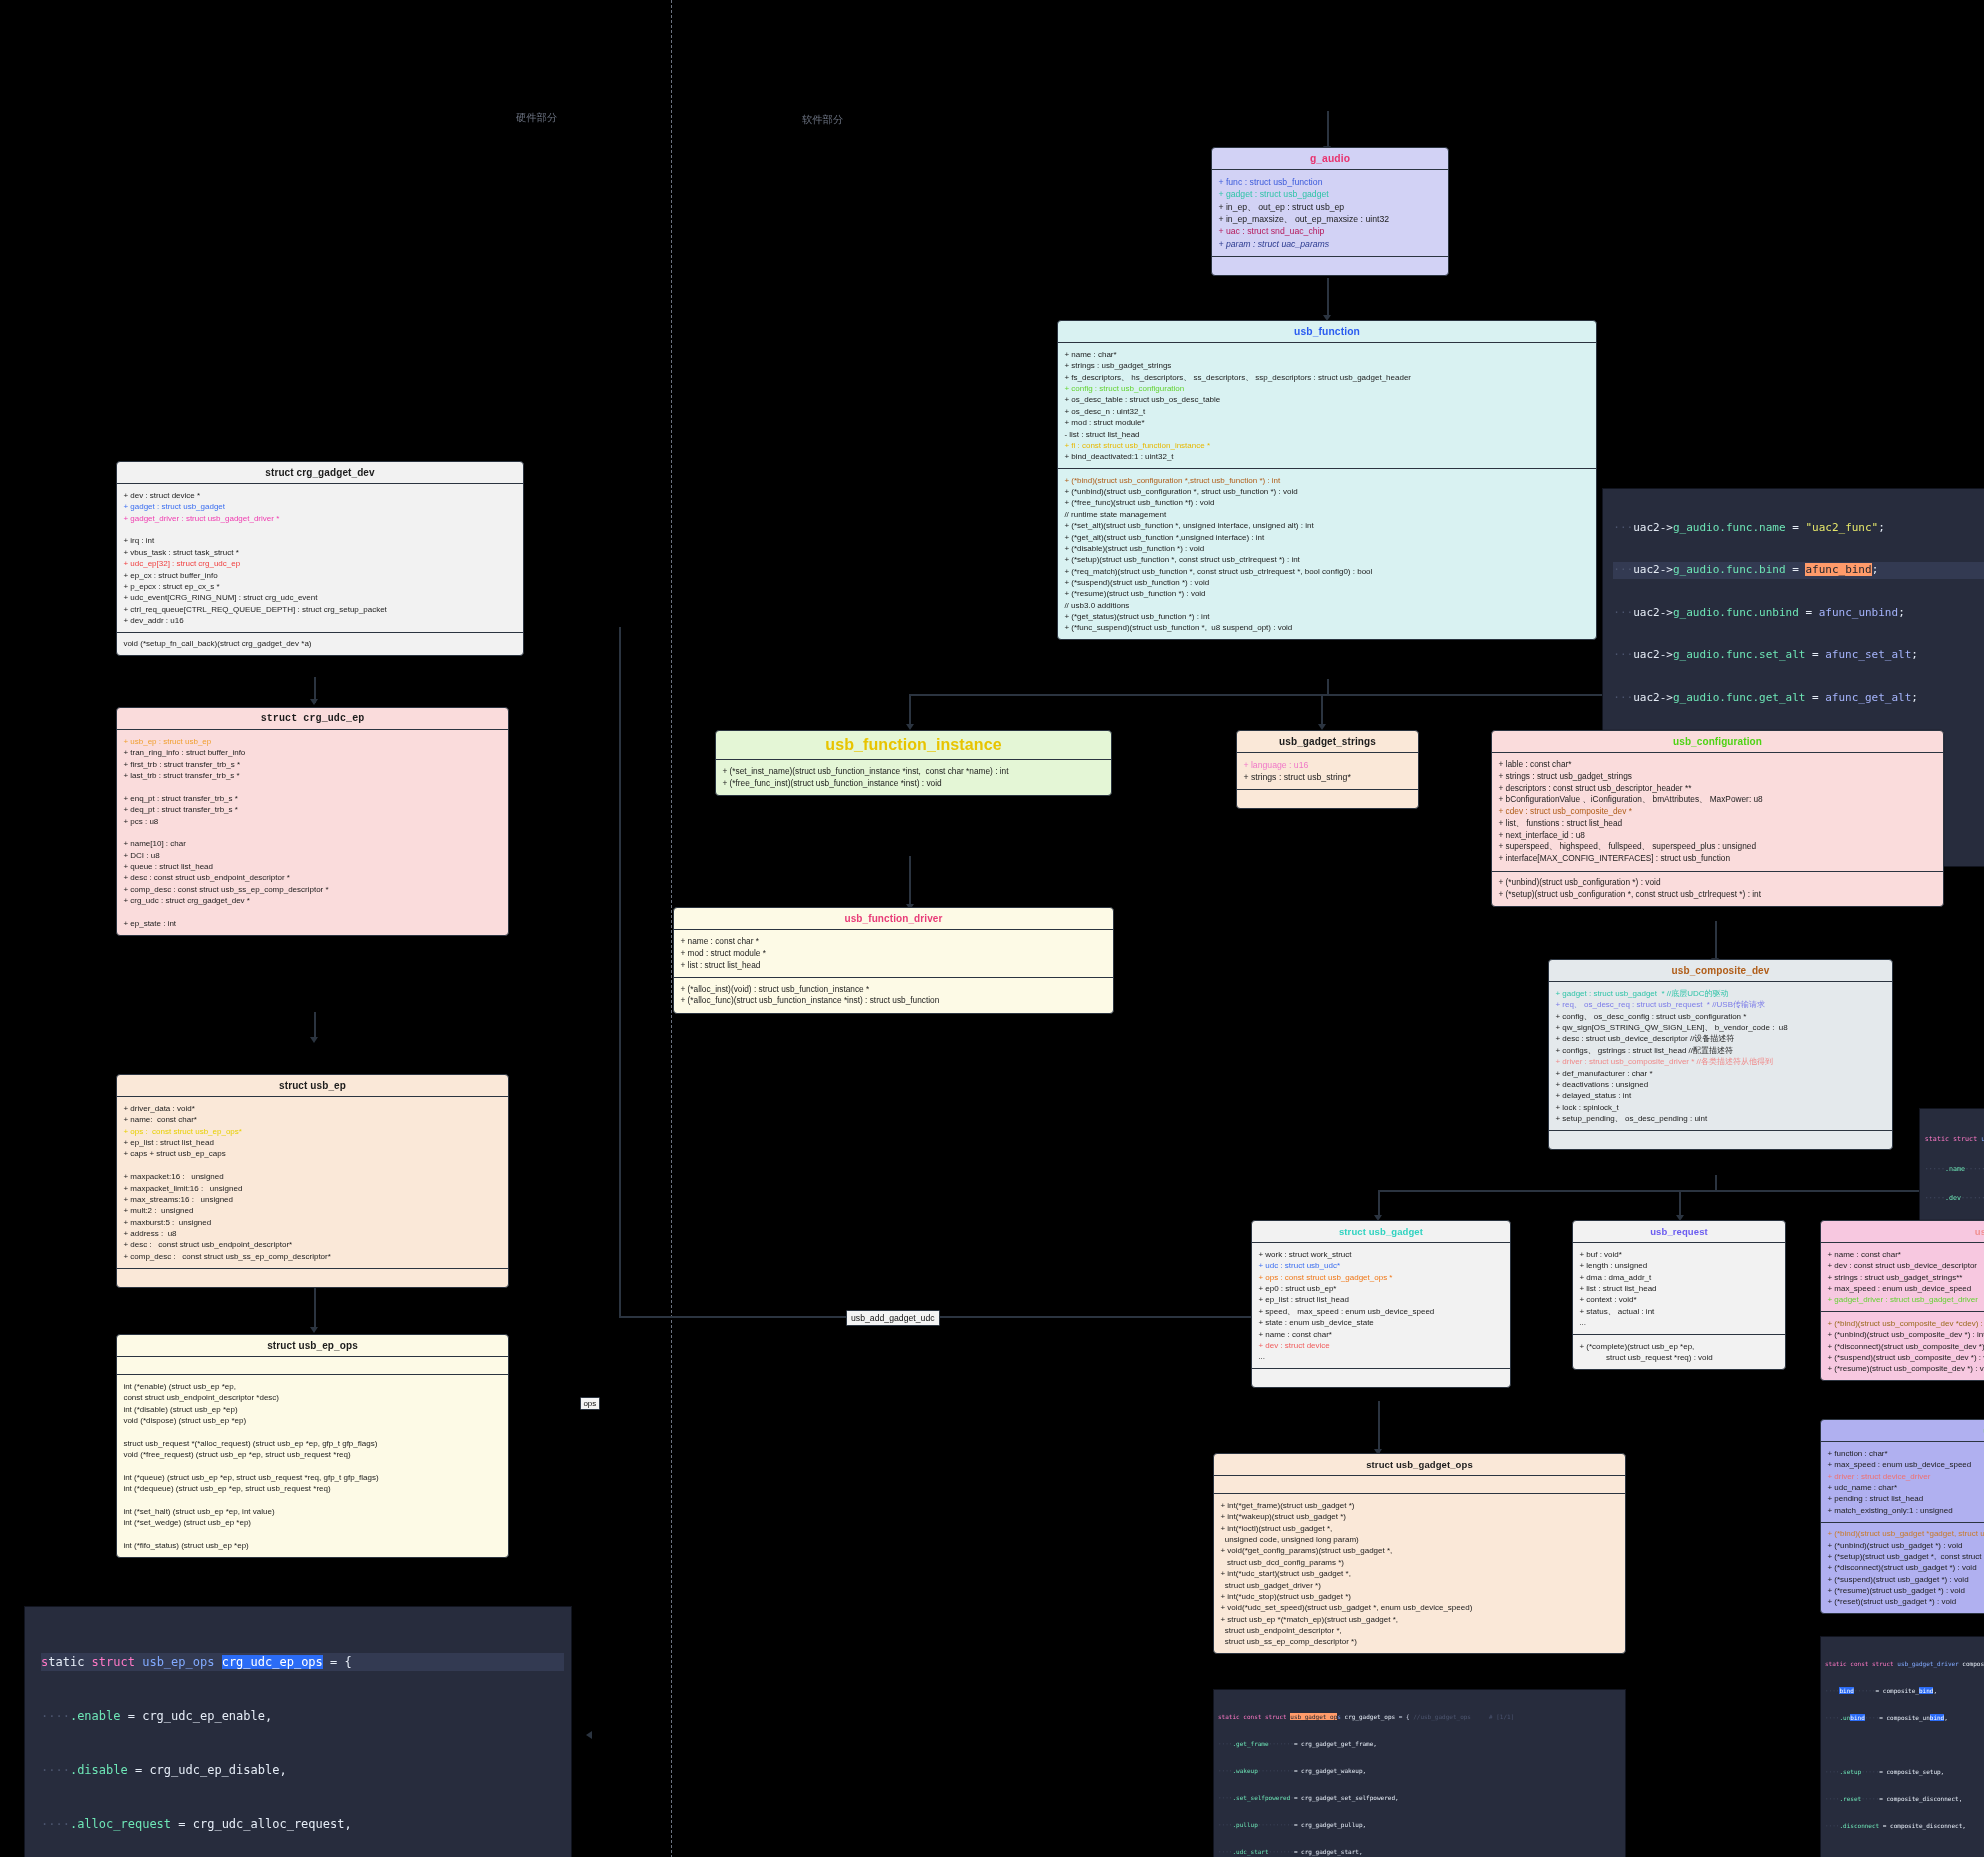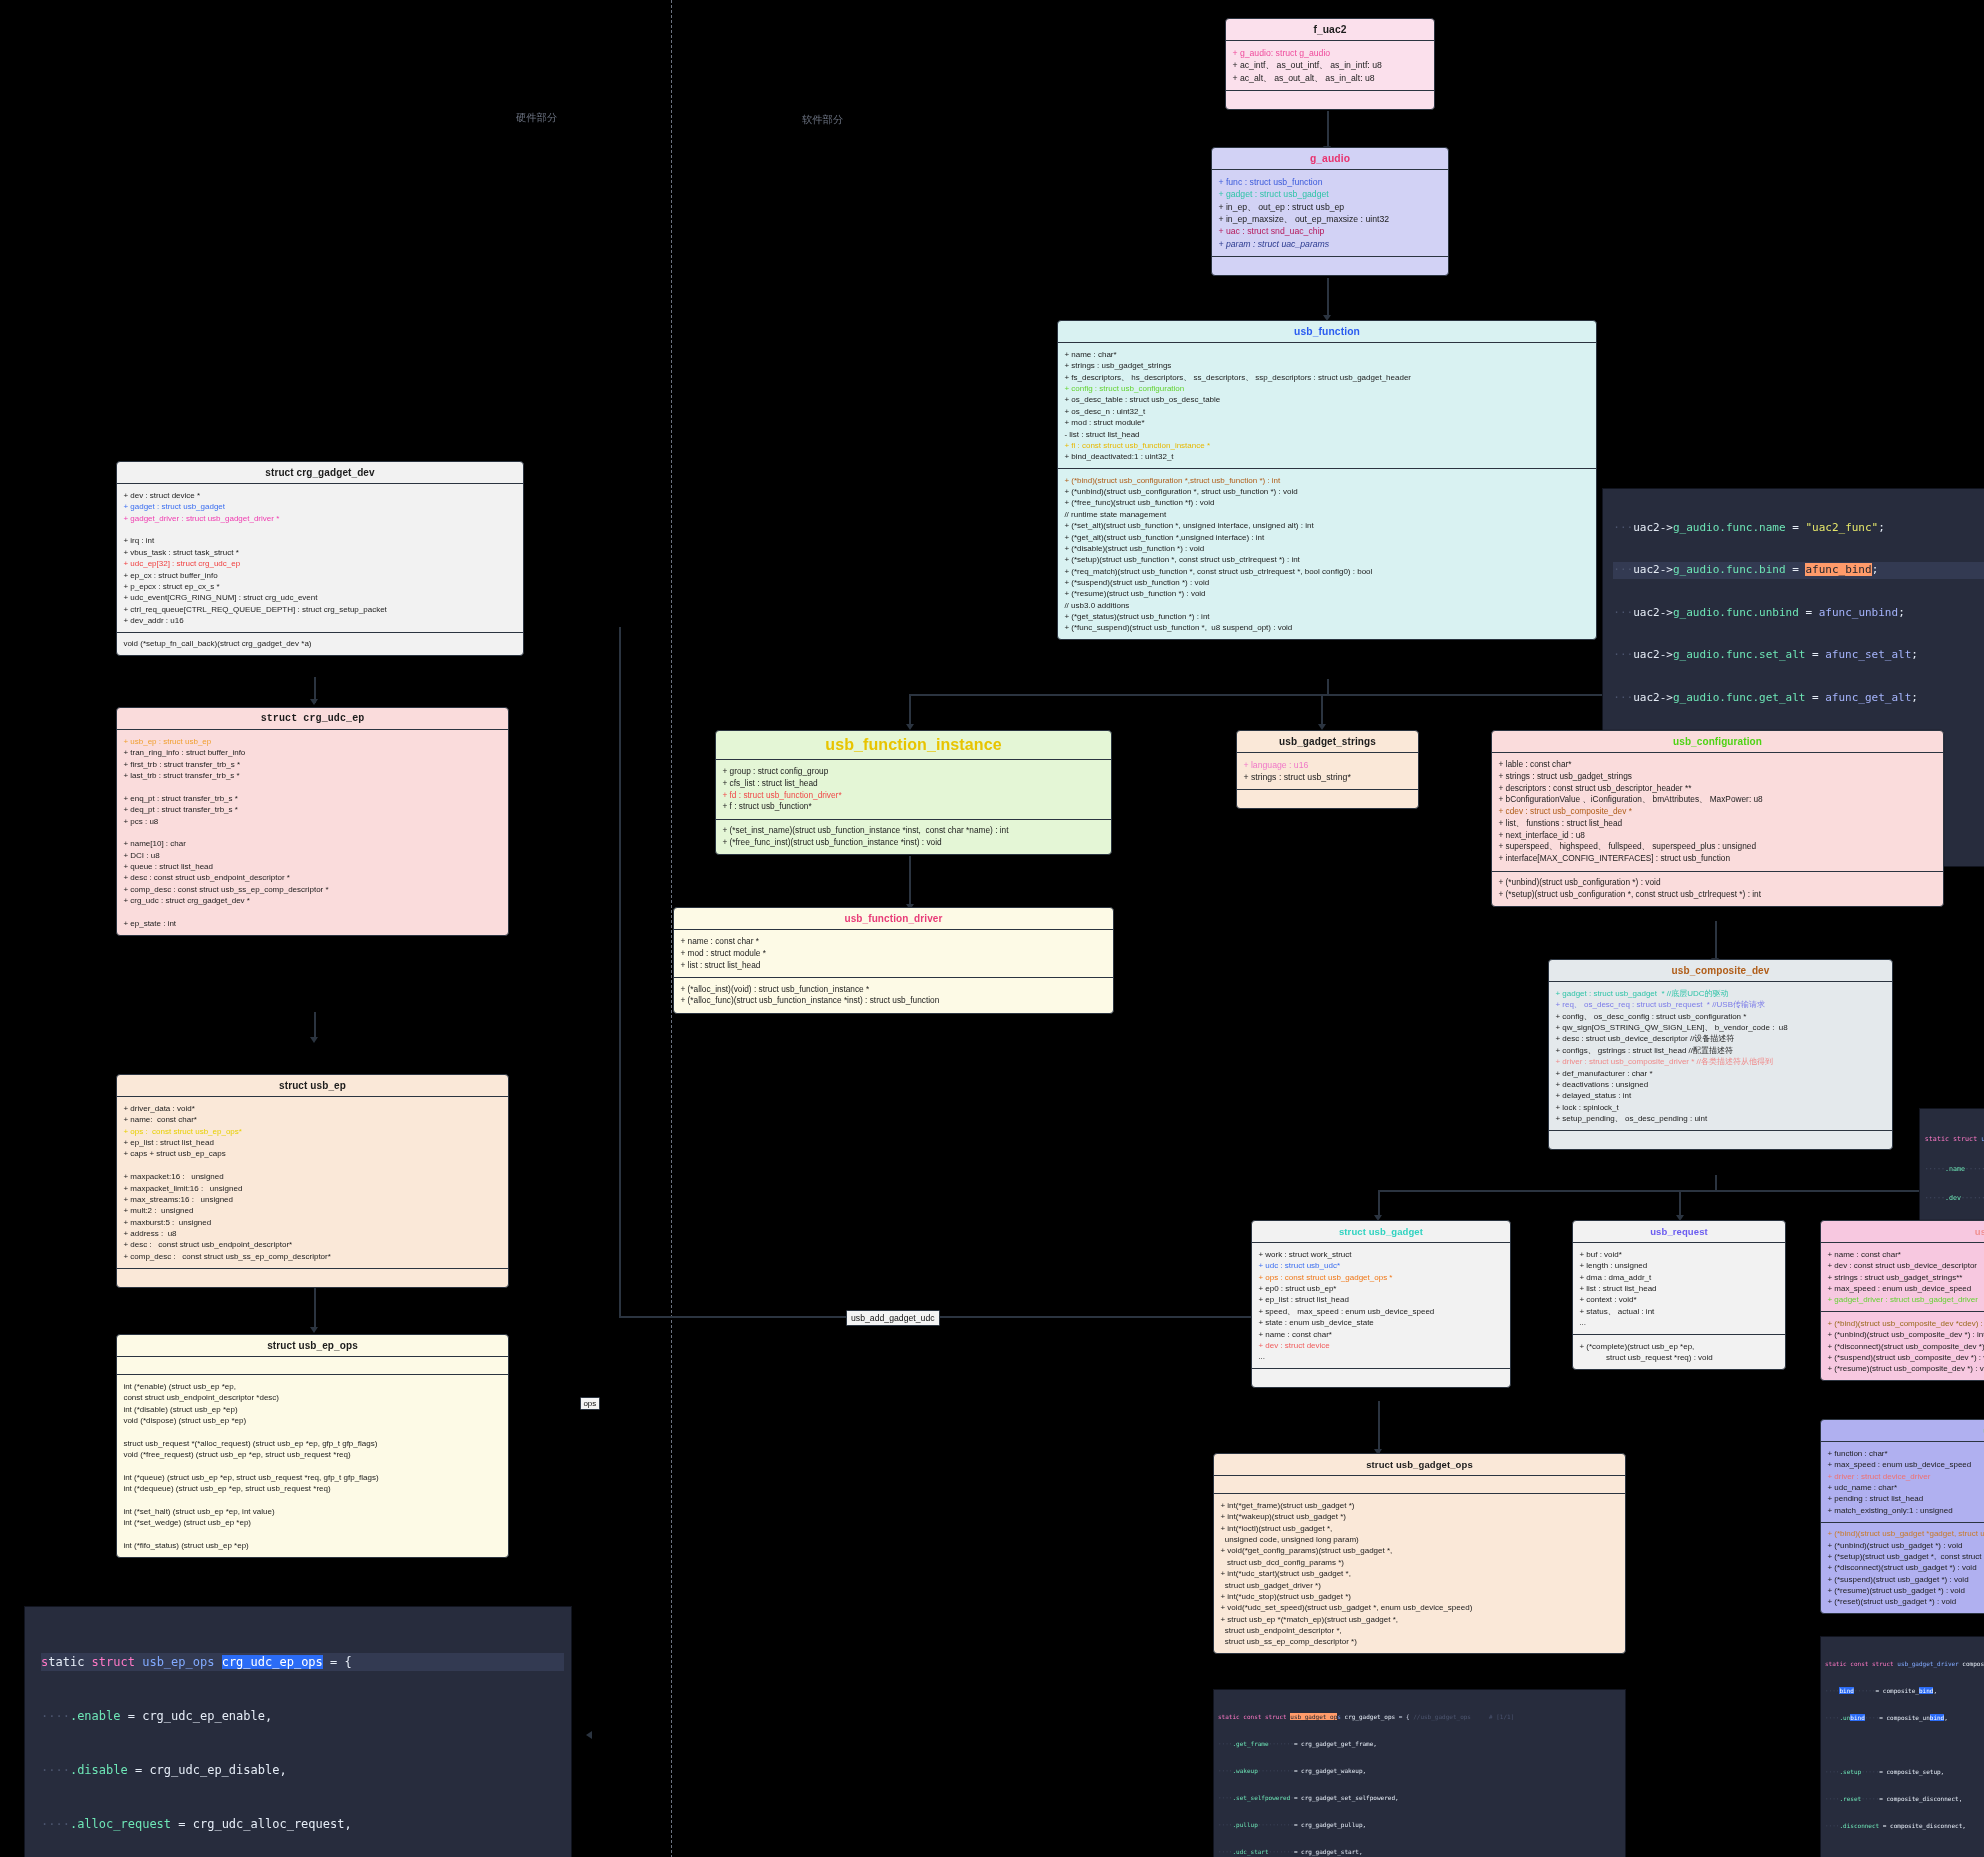--- a/index.html
+++ b/index.html
@@ -97,29 +97,20 @@
   <div class="arrow-d" style="left:310px; top:1327px;"></div>
 
   <div class="edge" style="left:619px; top:1314px; width:2px; height:4px;"></div>
   <div class="edge" style="left:619px; top:1316px; width:760px; height:2px;"></div>
   <div class="edge" style="left:619px; top:627px; width:2px; height:691px;"></div>
   <div class="arrow-l" style="left:586px; top:1731px;"></div>
 
   <div class="tag" style="left:846px; top:1310px;">usb_add_gadget_udc</div>
   <div class="tag" style="left:580px; top:1397px; font-size:8px; padding:1.2px 2.4px;">ops</div>
 
-  <div class="uml" style="left:1225px; top:18px; width:210px; background:#fbe0ec; font-size:8.7px;">
-    <div class="ttl" style="font-size:10.3px;">f_uac2</div>
-    <div class="sect">
-      <div class="row" style="color:#ef4b9c;">+ g_audio: struct g_audio</div>
-      <div class="row">+ ac_intf、 as_out_intf、 as_in_intf: u8</div>
-      <div class="row">+ ac_alt、 as_out_alt、 as_in_alt: u8</div>
-    </div>
-    <div class="sect empty"></div>
-  </div>
 
   <div class="uml" style="left:1211px; top:147px; width:238px; background:#d2d2f5; font-size:8.7px;">
     <div class="ttl" style="font-size:10.3px; color:#e8336f;">g_audio</div>
     <div class="sect">
       <div class="row" style="color:#3b5bdb;">+ func : struct usb_function</div>
       <div class="row" style="color:#2fc4a8;">+ gadget : struct usb_gadget</div>
       <div class="row">+ in_ep、 out_ep : struct usb_ep</div>
       <div class="row">+ in_ep_maxsize、 out_ep_maxsize : uint32</div>
       <div class="row" style="color:#b5195b;">+ uac : struct snd_uac_chip</div>
       <div class="row" style="color:#2b3a8f;font-style:italic;">+ param : struct uac_params</div>
@@ -166,26 +157,20 @@
     <span class="ln"><span class="dots">···</span><span class="plain">uac2-&gt;</span><span class="fld">g_audio.func.set_alt</span><span class="plain"> = </span><span class="val">afunc_set_alt</span><span class="plain">;</span></span>
     <span class="ln"><span class="dots">···</span><span class="plain">uac2-&gt;</span><span class="fld">g_audio.func.get_alt</span><span class="plain"> = </span><span class="val">afunc_get_alt</span><span class="plain">;</span></span>
     <span class="ln"><span class="dots">···</span><span class="plain">uac2-&gt;</span><span class="fld">g_audio.func.disable</span><span class="plain"> = </span><span class="val">afunc_disable</span><span class="plain">;</span></span>
     <span class="ln"><span class="dots">···</span><span class="plain">uac2-&gt;</span><span class="fld">g_audio.func.setup</span><span class="plain"> = </span><span class="val">afunc_setup</span><span class="plain">;</span></span>
     <span class="ln"><span class="dots">···</span><span class="plain">uac2-&gt;</span><span class="fld">g_audio.func.free_func</span><span class="plain"> = </span><span class="val">afunc_free</span><span class="plain">;</span></span>
   </div>
 
   <div class="uml" style="left:715px; top:730px; width:397px; background:#e4f6d6; font-size:8.3px;">
     <div class="ttl" style="font-size:16px; color:#e8c400;">usb_function_instance</div>
     <div class="sect">
-      <div class="row">+ group : struct config_group</div>
-      <div class="row">+ cfs_list : struct list_head</div>
-      <div class="row" style="color:#f04848;">+ fd : struct usb_function_driver*</div>
-      <div class="row">+ f : struct usb_function*</div>
-    </div>
-    <div class="sect">
       <div class="row">+ (*set_inst_name)(struct usb_function_instance *inst,  const char *name) : int</div>
       <div class="row">+ (*free_func_inst)(struct usb_function_instance *inst) : void</div>
     </div>
   </div>
 
   <div class="uml" style="left:673px; top:907px; width:441px; background:#fdfae6; font-size:8.3px;">
     <div class="ttl" style="font-size:10px; color:#e83c78;">usb_function_driver</div>
     <div class="sect">
       <div class="row">+ name : const char *</div>
       <div class="row">+ mod : struct module *</div>

